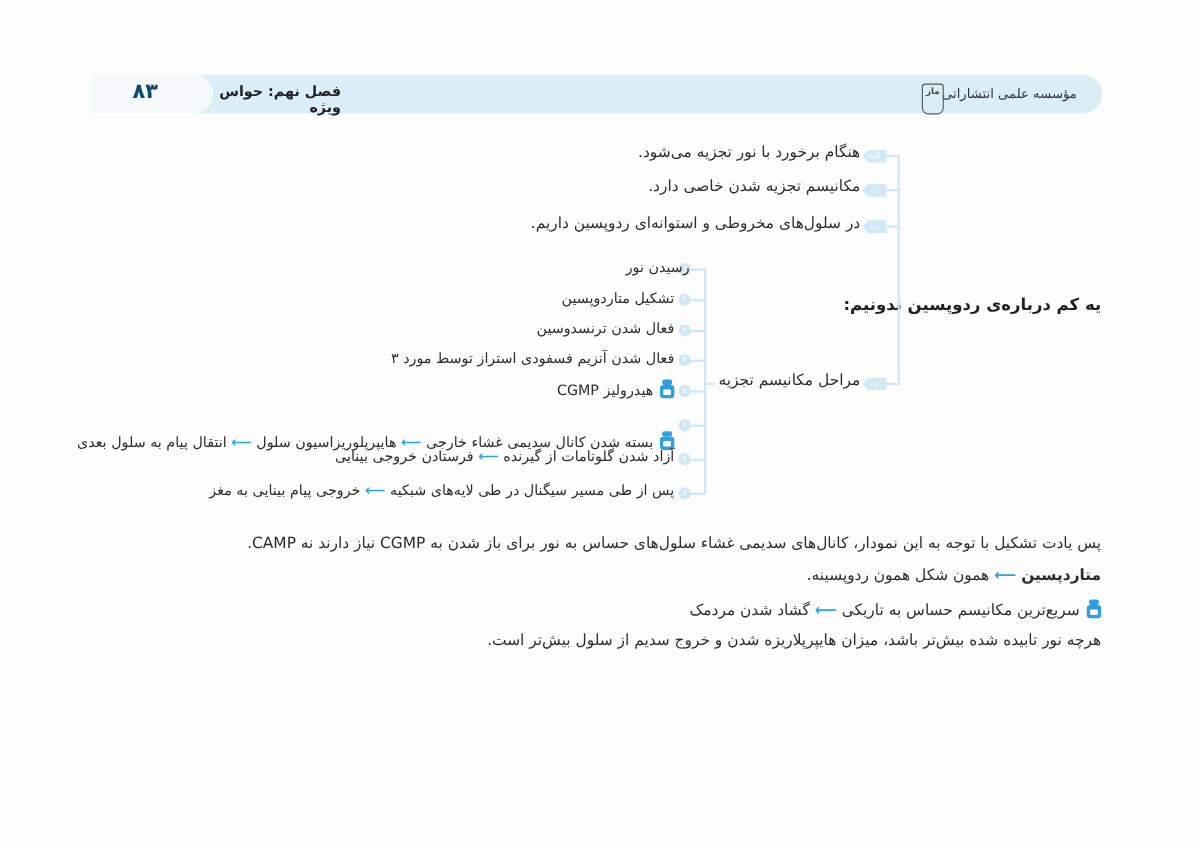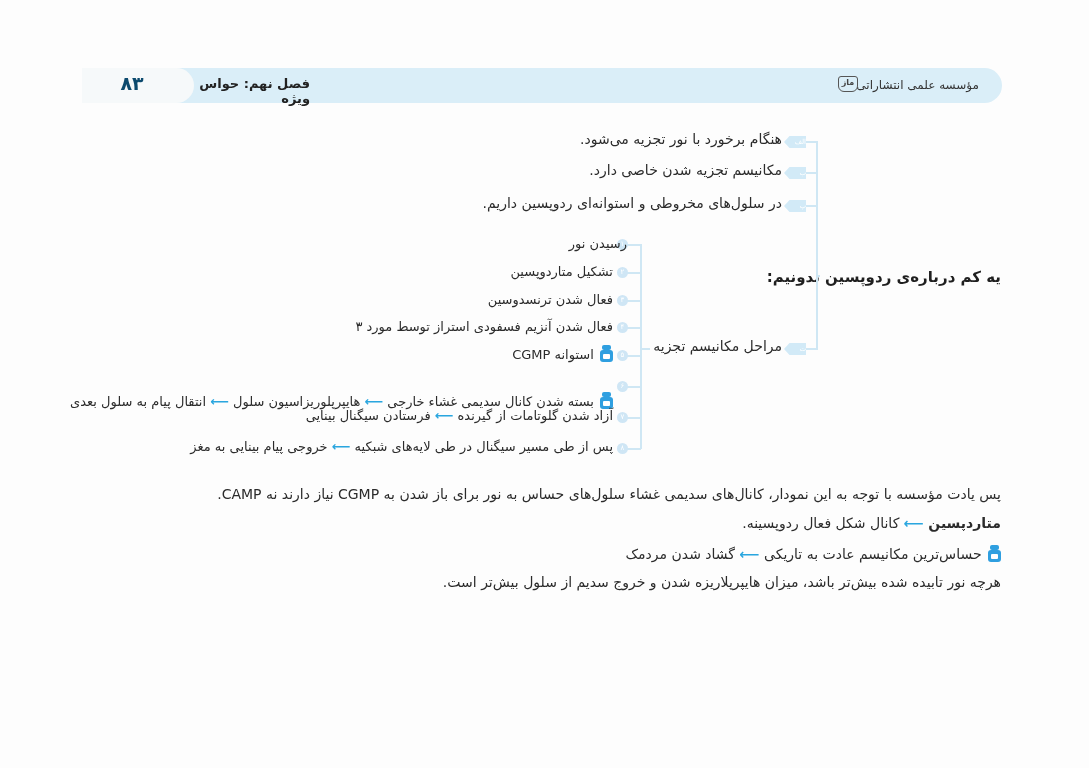--- a/index.html
+++ b/index.html
@@ -22,42 +22,42 @@
   }
   .chapter {
     position:absolute; left:190px; top:76px; width:120px; direction:rtl; text-align:right;
     font-size:13px; font-weight:bold; color:#222;
   }
   .publisher {
     position:absolute; right:110px; top:78px; direction:rtl; text-align:right;
     font-size:12px; color:#333; white-space:nowrap;
   }
   .logo {
-    position:absolute; left:838px; top:76px; width:20px; height:16px;
+    position:absolute; left:838px; top:76px; width:20px; height:28px;
     border:1.5px solid #555; border-radius:3px 3px 6px 6px; box-sizing:border-box;
     font-size:8px; line-height:12px; text-align:center; color:#444; font-weight:bold;
   }
   
   .line {
     position:absolute; direction:rtl; text-align:left; white-space:nowrap;
     font-size:14px; color:#2b2b2b;
   }
   .line.small { font-size:13px; }
   .title-main {
     position:absolute; right:88px; top:268px; direction:rtl; white-space:nowrap;
     font-size:15px; font-weight:bold; color:#1f1f1f;
   }
   
   .vl { position:absolute; width:2px; background:#cfe7f4; }
   .hl { position:absolute; height:2px; background:#cfe7f4; }
   
   .tag {
     position:absolute; width:22px; height:12px; background:#d2eaf7;
     clip-path:polygon(0 50%, 25% 0, 100% 0, 100% 100%, 25% 100%);
-    font-size:7px; color:#fff; text-align:right; line-height:12px;
+    font-size:7px; color:#fff; text-align:center; line-height:12px;
   }
   .num {
     position:absolute; width:11px; height:11px; border-radius:50%;
     background:#cfe6f5; color:#fff; font-size:7px; line-height:11px; text-align:center;
   }
   .arrow { color:#2aa6df; font-weight:bold; }
   .bottle {
     display:inline-block; width:13px; height:17px; vertical-align:-3px; margin-left:2px;
     position:relative;
   }
@@ -115,52 +115,52 @@
 <div class="num" style="left:617px; top:412px;">۷</div>
 <div class="num" style="left:617px; top:443px;">۸</div>
 
 <div class="line small" style="right:462px; top:236px;">رسیدن نور</div>
 <div class="line small" style="right:476px; top:264px;">تشکیل متاردوپسین</div>
 <div class="line small" style="right:476px; top:292px;margin-left:16px;">فعال شدن ترنسدوسین</div>
 <div class="line small" style="right:476px; top:319px;">فعال شدن آنزیم فسفودی استراز توسط مورد ۳</div>
 
 <div class="line small" style="right:476px; top:345px;">
   <span class="bottle"><span class="cap"></span><span class="body"></span><span class="lbl"></span></span>
-  <span>استوانه CGMP</span>
+  <span>هیدرولیز CGMP</span>
 </div>
 
 <div class="line small" style="right:476px; top:392px;">
   <span class="bottle"><span class="cap"></span><span class="body"></span><span class="lbl"></span></span>
   <span>بسته شدن کانال سدیمی غشاء خارجی</span>
   <span class="arrow">⟵</span>
   <span>هایپرپلوریزاسیون سلول</span>
   <span class="arrow">⟵</span>
   <span>انتقال پیام به سلول بعدی</span>
 </div>
 
 <div class="line small" style="right:476px; top:408px;">
   <span>آزاد شدن گلوتامات از گیرنده</span>
   <span class="arrow">⟵</span>
-  <span>فرستادن سیگنال بینایی</span>
+  <span>فرستادن خروجی بینایی</span>
 </div>
 
 <div class="line small" style="right:476px; top:439px;">
   <span>پس از طی مسیر سیگنال در طی لایه‌های شبکیه</span>
   <span class="arrow">⟵</span>
   <span>خروجی پیام بینایی به مغز</span>
 </div>
 
-<div class="line" style="right:88px; top:486px;">پس یادت مؤسسه با توجه به این نمودار، کانال‌های سدیمی غشاء سلول‌های حساس به نور برای باز شدن به CGMP نیاز دارند نه CAMP.</div>
+<div class="line" style="right:88px; top:486px;">پس یادت تشکیل با توجه به این نمودار، کانال‌های سدیمی غشاء سلول‌های حساس به نور برای باز شدن به CGMP نیاز دارند نه CAMP.</div>
 
 <div class="line" style="right:88px; top:515px;">
   <span class="bold">متاردپسین</span>
   <span class="arrow">⟵</span>
-  <span>کانال شکل فعال ردوپسینه.</span>
+  <span>همون شکل همون ردوپسینه.</span>
 </div>
 
 <div class="line" style="right:88px; top:545px;">
   <span class="bottle"><span class="cap"></span><span class="body"></span><span class="lbl"></span></span>
-  <span>حساس‌ترین مکانیسم عادت به تاریکی</span>
+  <span>سریع‌ترین مکانیسم حساس به تاریکی</span>
   <span class="arrow">⟵</span>
   <span>گشاد شدن مردمک</span>
 </div>
 
 <div class="line" style="right:88px; top:574px;">هرچه نور تابیده شده بیش‌تر باشد، میزان هایپرپلاریزه شدن و خروج سدیم از سلول بیش‌تر است.</div>
 
 </body></html>

